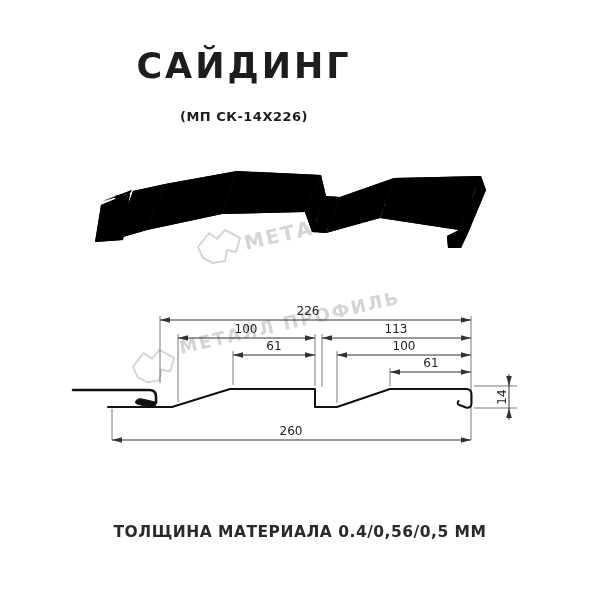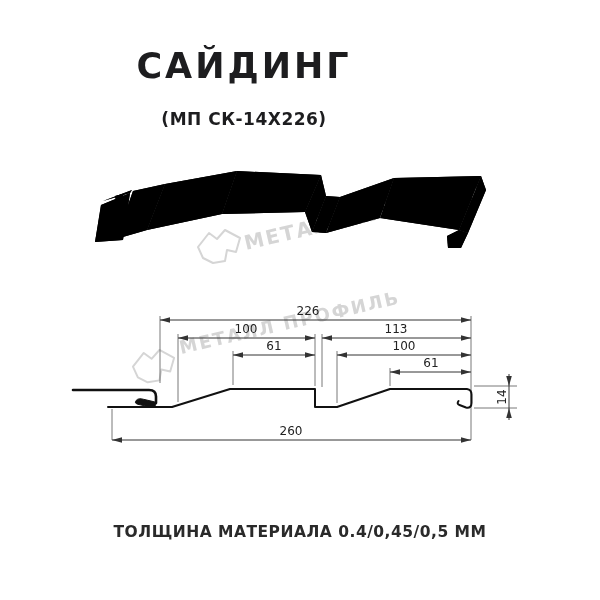--- a/index.html
+++ b/index.html
@@ -1,21 +1,21 @@
 <!DOCTYPE html>
 <html><head>
 <meta charset="utf-8">
 <style>
   html,body{margin:0;padding:0;background:#fff;}
   .canvas{position:relative;width:600px;height:600px;background:#ffffff;overflow:hidden;
           font-family:"DejaVu Sans","Liberation Sans",sans-serif;}
   .hdr{position:absolute;left:0;width:488px;text-align:center;color:#1d1d1f;}
   .title{top:46px;font-size:35px;font-weight:bold;letter-spacing:3px;}
   .subtitle{top:88px;font-size:17px;font-weight:bold;letter-spacing:1.5px;}
-  .model{top:109px;font-size:17px;font-weight:bold;letter-spacing:0.5px;}
+  .model{top:109px;font-size:13px;font-weight:bold;letter-spacing:0.5px;}
   .footer{position:absolute;top:523px;left:0;width:600px;text-align:center;
           font-size:15.5px;font-weight:600;color:#2a2a2a;letter-spacing:0.5px;}
   svg{position:absolute;left:0;top:0;}
   .wm-text{fill:#d5d5d5;font-weight:bold;letter-spacing:2px;}
   .wm-logo{fill:none;stroke:#d5d5d5;stroke-width:2;stroke-linejoin:round;}
   .profile{fill:none;stroke:#111;stroke-width:2;stroke-linejoin:round;stroke-linecap:round;}
   .lip{fill:none;stroke:#111;stroke-width:2.6;stroke-linecap:round;}
   .seam{fill:#111;stroke:#111;stroke-width:1;}
   .ext{stroke:#555;stroke-width:0.8;}
   .dim{stroke:#333;stroke-width:1;}
@@ -113,14 +113,14 @@
 
       <path class="profile" d="M108,407 L172,407 L230,389 L315,389 L315,407 L337,407 L390,389 L467,389
                Q471.5,389.5 471.5,394.5 L471.5,403 Q471.5,408.5 466,407.5 L459.5,405
                Q456.5,403.8 458.5,401"></path>
       <path class="lip" d="M73,390 L149,390 Q156,390 156,396.5 L156,403"></path>
       <path class="seam" d="M156,403 Q156,408 149.5,407 L138,404.3 Q134,403.3 136.2,400.4
                Q138.5,397.8 143.5,399.3 L153,401.5 Q156,402 156,403 Z"></path>
     </g>
   </svg>
 
-  <div class="footer">ТОЛЩИНА МАТЕРИАЛА 0.4/0,45/0,5 ММ</div>
+  <div class="footer">ТОЛЩИНА МАТЕРИАЛА 0.4/0,56/0,5 ММ</div>
 </div>
 
 </body></html>

